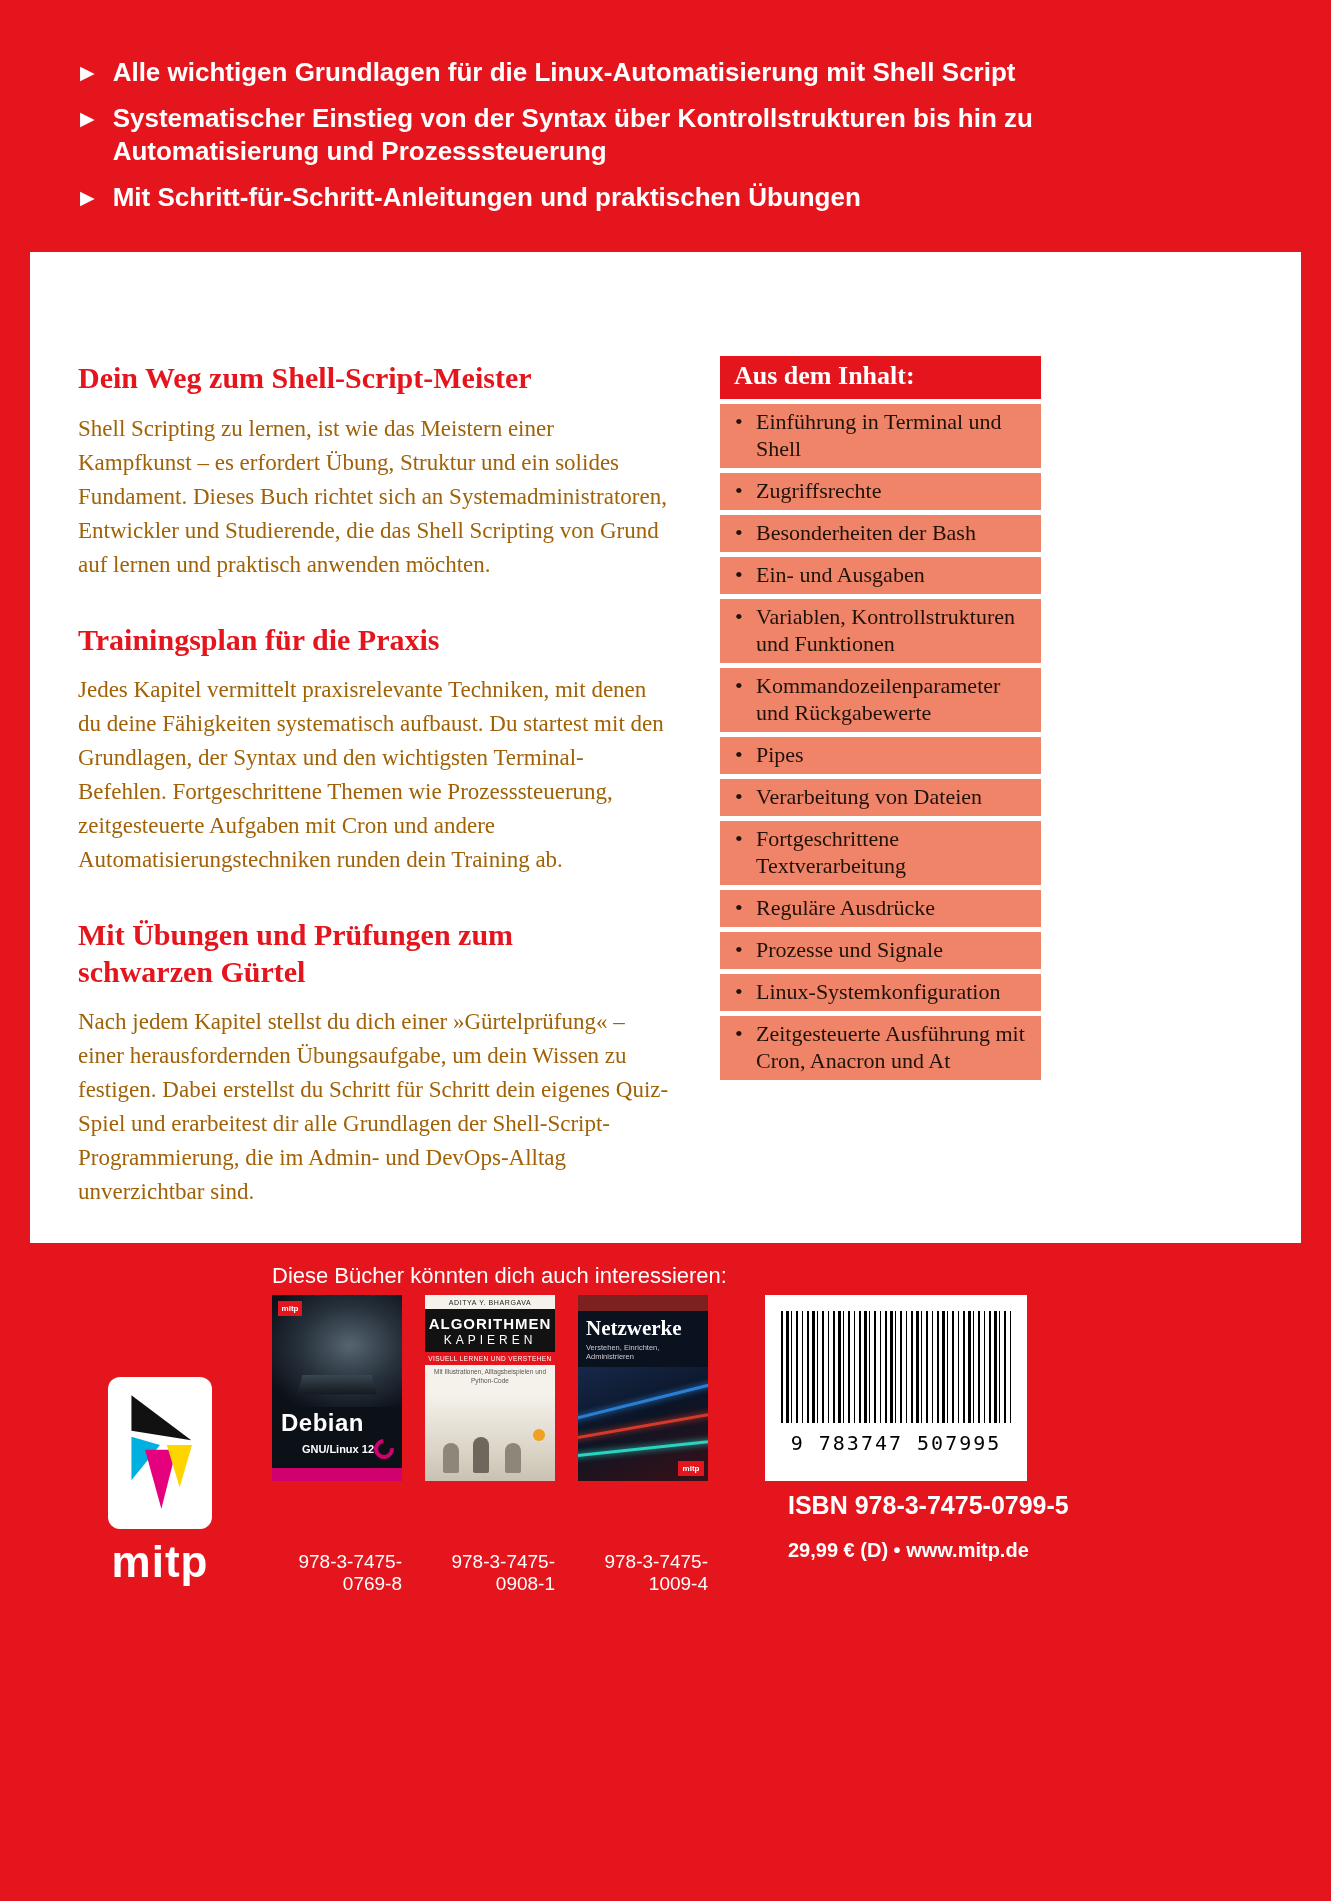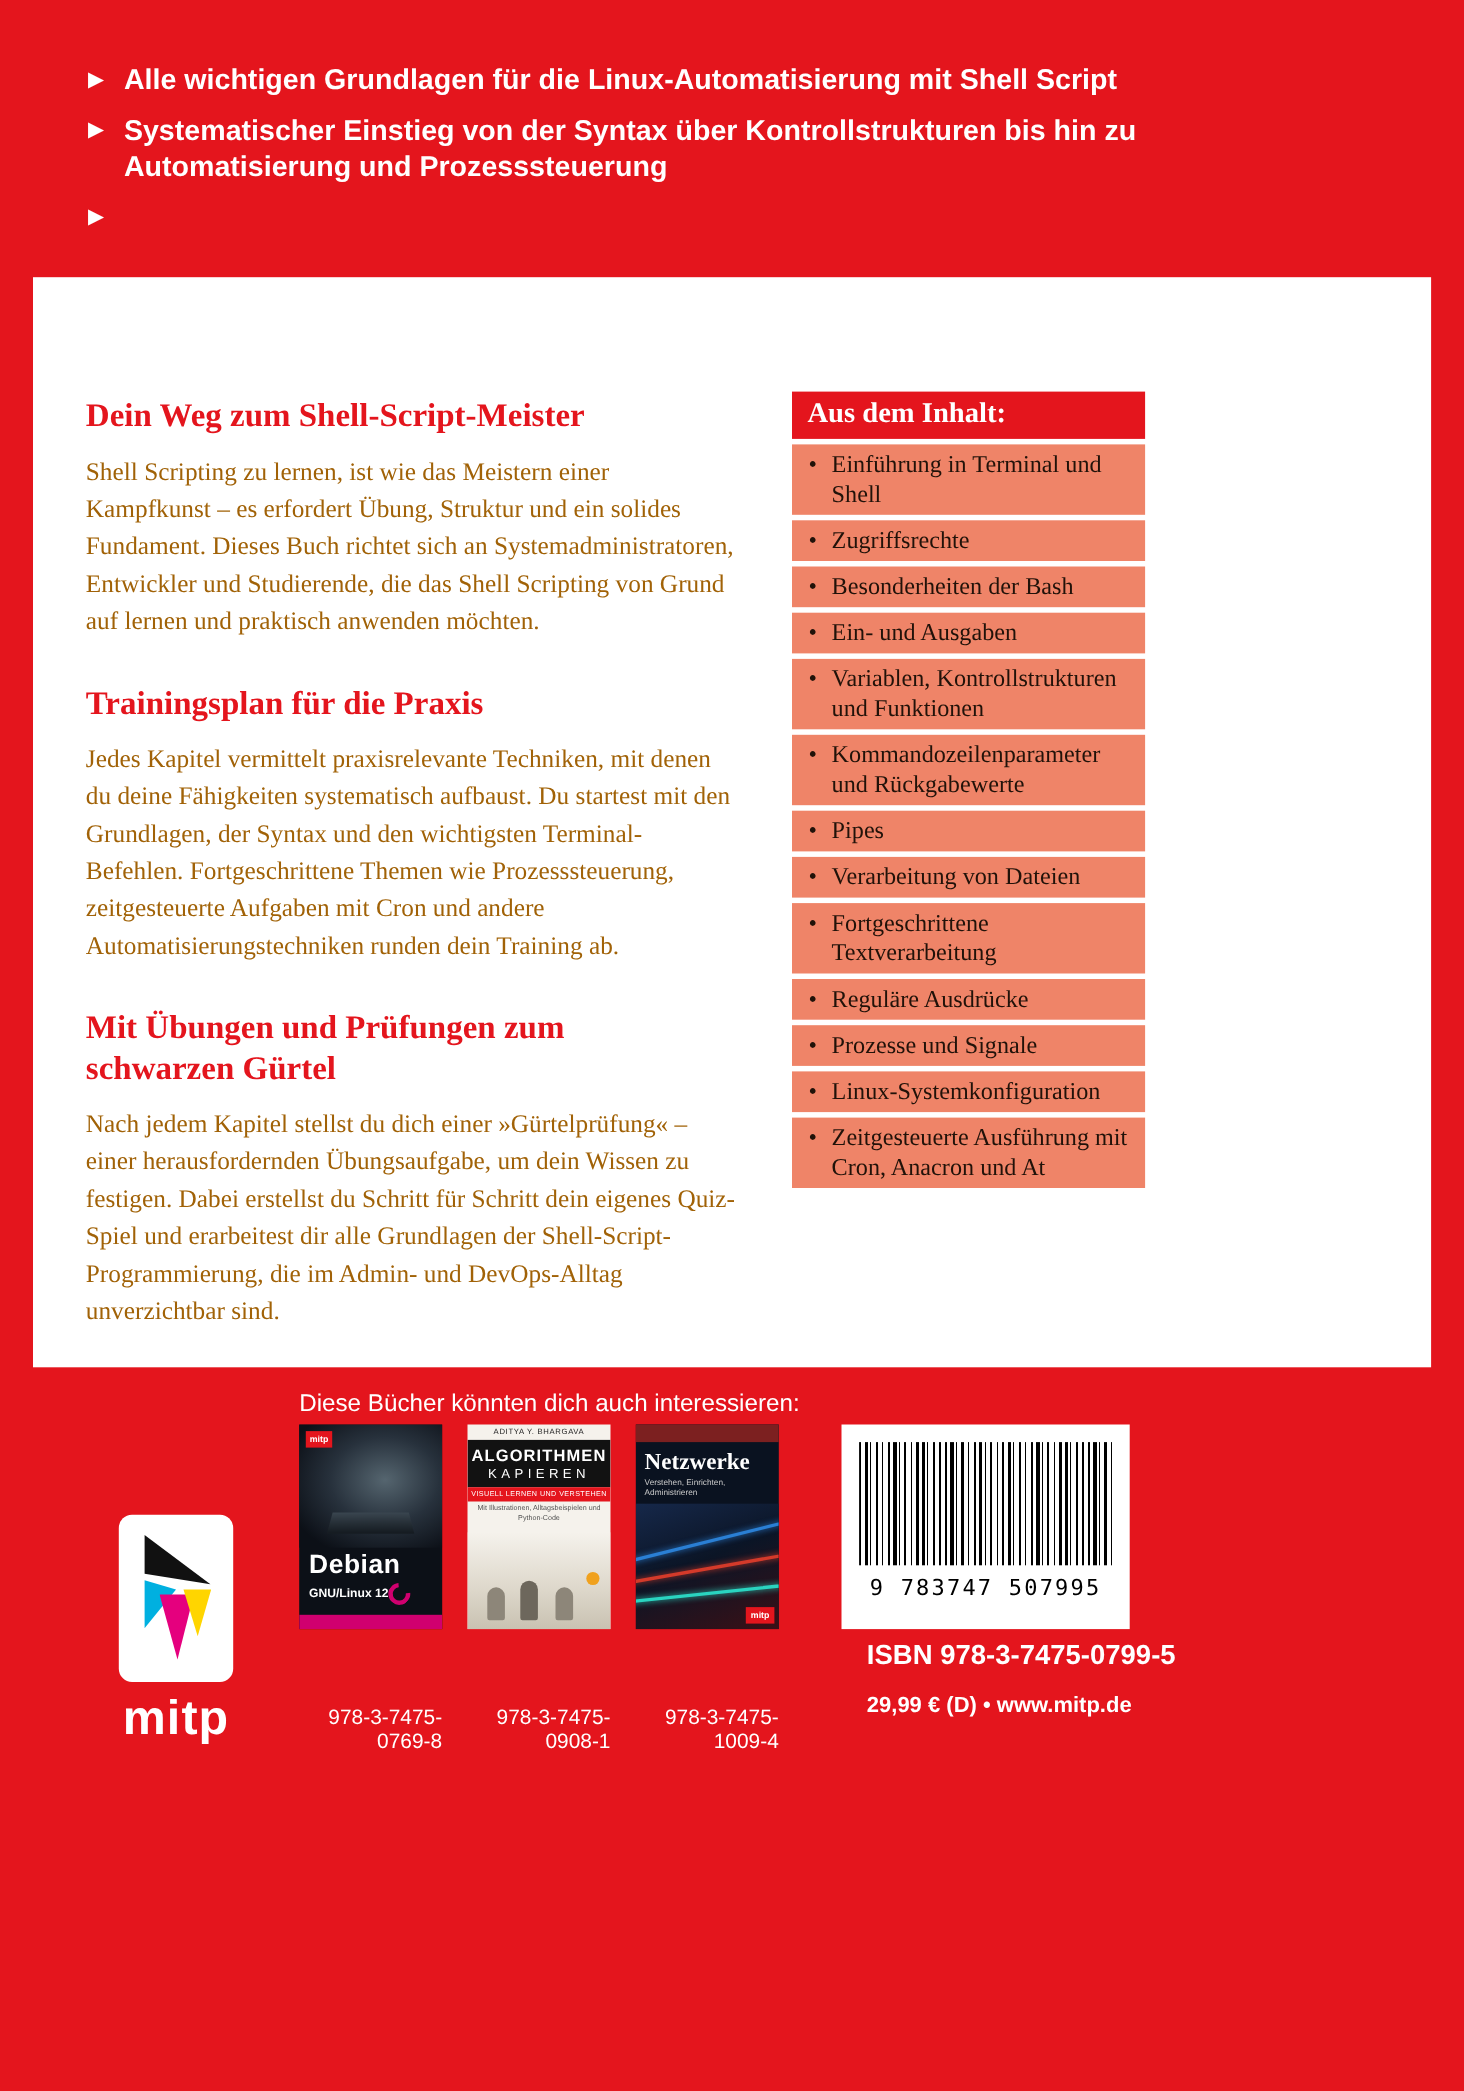--- a/index.html
+++ b/index.html
@@ -79,21 +79,21 @@
   .book-isbn { position:absolute; top:308px; width:130px; text-align:right; color:#fff; font-size:19px; }
 
   .book1 { left:272px; background:#0c1017; }
   .b1-img { position:absolute; top:0; left:0; right:0; height:112px;
     background:radial-gradient(ellipse at 60% 45%, #55656f 0%, #27313c 45%, #0c1017 85%); }
   .b1-laptop { position:absolute; top:78px; left:28px; width:74px; height:22px;
     background:linear-gradient(#3a4650,#141a20); transform:perspective(80px) rotateX(30deg); }
   .b1-tag { position:absolute; top:6px; left:6px; width:24px; height:15px; background:var(--red,#e4151d);
     color:#fff; font-size:8px; line-height:15px; text-align:center; font-weight:bold; }
   .b1-title { position:absolute; left:9px; bottom:44px; color:#fff; font-weight:bold; font-size:24px; letter-spacing:0.5px; }
-  .b1-row { position:absolute; left:9px; right:8px; bottom:22px; display:flex; justify-content:flex-start; align-items:center; }
+  .b1-row { position:absolute; left:9px; right:8px; bottom:22px; display:flex; justify-content:flex-end; align-items:center; }
   .b1-sub { color:#fff; font-size:11px; font-weight:bold; }
   .b1-swirl { width:20px; height:20px; border:4px solid var(--magenta,#d0006f); border-radius:50%;
     border-top-color:transparent; transform:rotate(40deg); }
   .b1-strip { position:absolute; bottom:0; left:0; right:0; height:13px; background:var(--magenta,#d0006f); }
 
   .book2 { left:425px; background:#f5f2ec; }
   .b2-author { padding-top:4px; text-align:center; font-size:7px; color:#222; letter-spacing:0.6px; }
   .b2-titleblock { margin-top:3px; background:#121212; color:#fff; text-align:center; padding:6px 0 5px; }
   .b2-title { font-size:15px; font-weight:bold; letter-spacing:1px; }
   .b2-title2 { font-size:12px; letter-spacing:4px; margin-top:1px; }
@@ -141,20 +141,21 @@
     <div class="bullet-row">
       <span class="tri">▶</span>
       <p class="bullet-text">Alle wichtigen Grundlagen für die Linux-Automatisierung mit Shell Script</p>
     </div>
     <div class="bullet-row">
       <span class="tri">▶</span>
       <p class="bullet-text">Systematischer Einstieg von der Syntax über Kontrollstrukturen bis hin zu Automatisierung und Prozesssteuerung</p>
     </div>
     <div class="bullet-row">
       <span class="tri">▶</span>
+      <p class="bullet-text">Mit Schritt-für-Schritt-Anleitungen und praktischen Übungen</p>
     </div>
   </header>
 
   <main class="white-panel">
     <div class="left-col">
       <section class="sec-block">
         <h2 class="sec-heading">Dein Weg zum Shell-Script-Meister</h2>
         <p class="sec-body">Shell Scripting zu lernen, ist wie das Meistern einer Kampfkunst – es erfordert Übung, Struktur und ein solides Fundament. Dieses Buch richtet sich an Systemadministratoren, Entwickler und Studierende, die das Shell Scripting von Grund auf lernen und praktisch anwenden möchten.</p>
       </section>
       <section class="sec-block">

